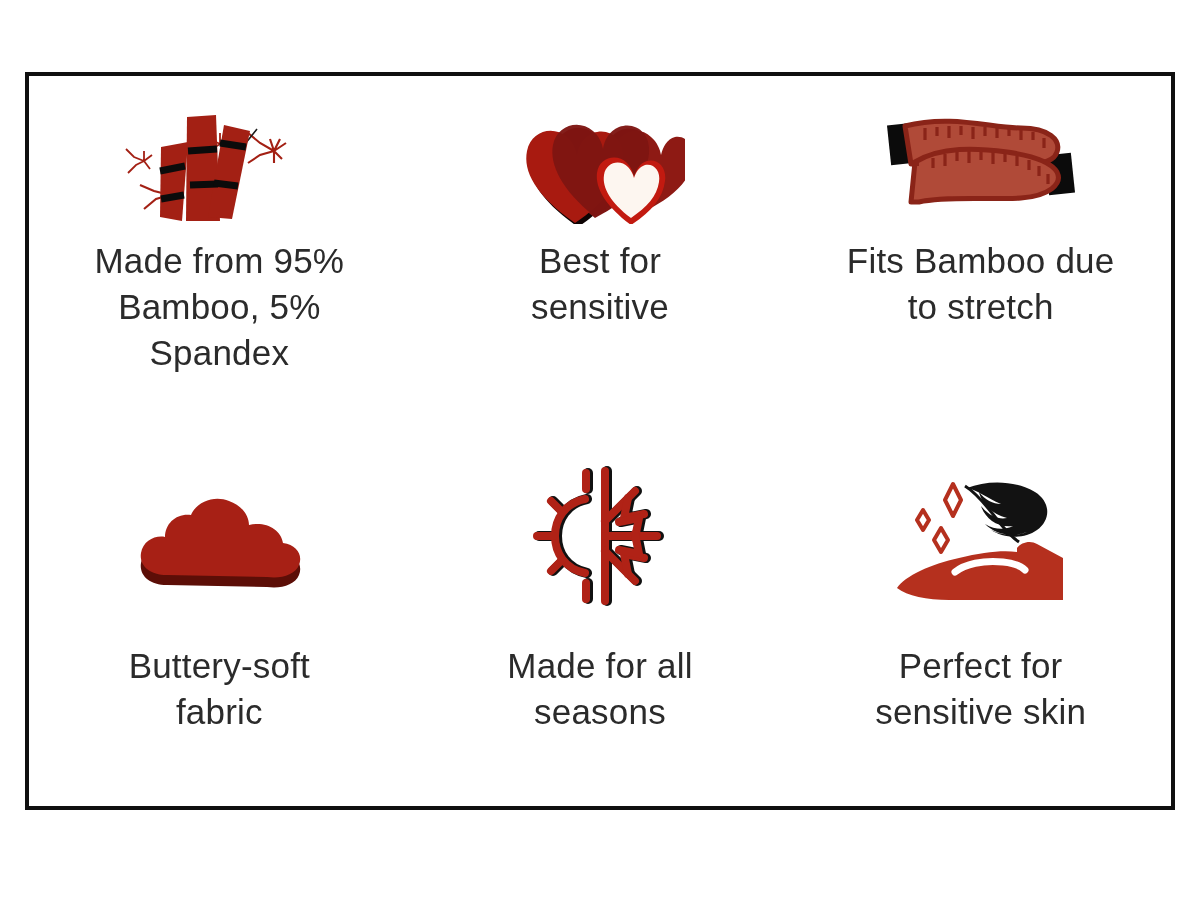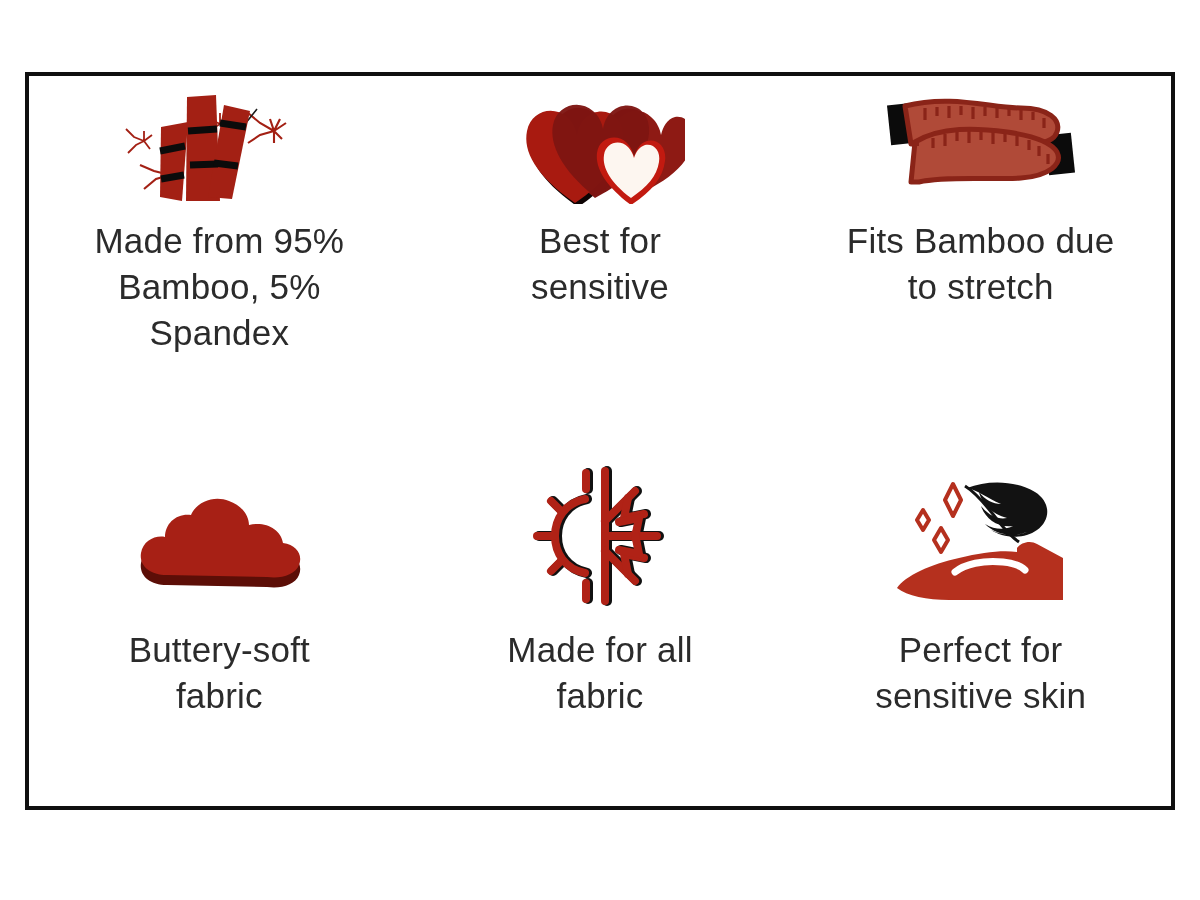--- a/index.html
+++ b/index.html
@@ -42,21 +42,21 @@
     grid-template-columns: repeat(3, 1fr);
     grid-template-rows: repeat(2, 1fr);
     box-sizing: border-box;
   }
 
   .cell {
     display: flex;
     flex-direction: column;
     align-items: center;
     justify-content: flex-start;
-    padding-top: 0;
+    padding-top: 20px;
     box-sizing: border-box;
   }
   .cell.row2 { padding-top: 30px; }
 
   .icon-box {
     width: 210px;
     height: 130px;
     display: flex;
     align-items: center;
     justify-content: center;
@@ -68,21 +68,21 @@
     width: 300px;
     text-align: center;
     color: #2b2b2b;
     font-family: "Liberation Sans", sans-serif;
     font-size: 35px;
     font-weight: 300;
     line-height: 1.32;
     letter-spacing: 0.2px;
     white-space: pre-line;
   }
-  .cell.row2 .caption { margin-top: 26px; }
+  .cell.row2 .caption { margin-top: 42px; }
 </style>
 </head>
 <body>
 
 <div id="poster">
 
   <div id="frame"></div>
 
   <div id="grid">
 
@@ -233,21 +233,21 @@
             <path d="M80 60 L110 30"></path>
               <path d="M80 90 L110 120"></path>
             <path d="M103 37 L99 57 L119 53"></path>
             <path d="M103 113 L99 93 L119 97"></path>
             <path d="M94 61 L114 57 L110 77"></path>
             <path d="M94 89 L114 93 L110 73"></path>
           </g>
         </svg>
       </div>
       <div class="caption">Made for all
-fabric</div>
+seasons</div>
     </div>
 
     <div class="cell row2">
       <div class="icon-box">
         <svg width="180" height="140" viewBox="0 0 180 140">
           <g>
             <path d="M76 22 C96 14 124 14 144 26 C160 36 160 54 146 64 C132 74 112 72 100 64
                      C112 70 126 70 136 66 C120 72 104 68 94 58 C104 64 114 64 122 60
                      C106 62 94 52 90 40 C98 50 108 54 116 52 C100 48 90 36 88 26
                      C94 34 102 38 110 38 C96 32 86 24 76 22 Z" fill="#121212"></path>

